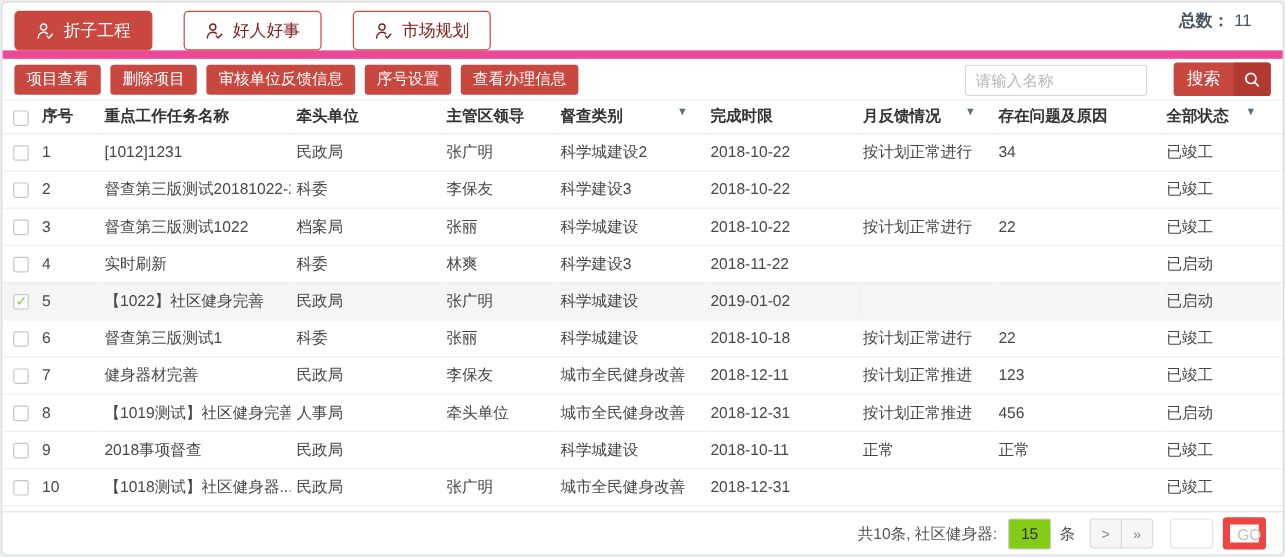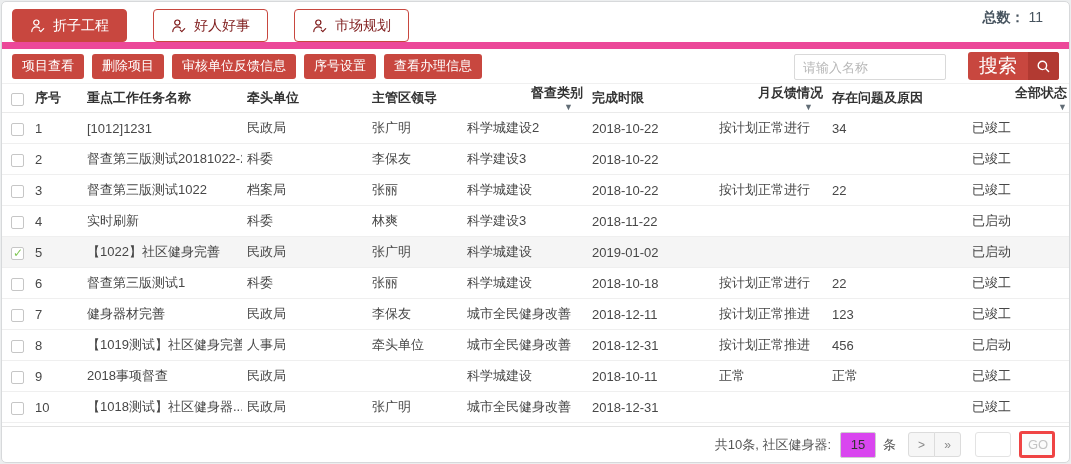--- a/index.html
+++ b/index.html
@@ -33,70 +33,70 @@
   .search-input {
     width:152px; height:26px; border:1px solid #d9d9d9; border-radius:2px;
     padding:0 8px; font-size:13px; color:#333; outline:none; font-family:inherit;
   }
   .search-input::placeholder { color:#b8b8b8; }
   .search-btn {
     display:flex; align-items:center; margin-left:22px; height:28px;
     background:#c8473f; border:none; border-radius:3px; overflow:hidden;
     color:#fff; padding:0; cursor:pointer; font-family:inherit;
   }
-  .search-btn .txt { padding:0 11px; font-size:19px; }
+  .search-btn .txt { padding:0 11px; font-size:14px; }
   .search-btn .mag { width:31px; height:28px; background:#b23a32; display:flex; align-items:center; justify-content:center; }
   
   .tablewrap { flex:1 1 auto; overflow:hidden; }
   table { border-collapse:collapse; table-layout:fixed; width:1069px; }
   th, td {
     text-align:left; font-size:13px; padding:0 4px 0 5px;
     white-space:nowrap; overflow:hidden; text-overflow:clip;
   }
   thead th { color:#333; font-weight:700; height:27px; border-bottom:1px solid #eaeaea; }
   tbody td { color:#474747; height:31px; border-bottom:1px solid #efefef; }
   tbody tr.checked-row { background:#f5f5f5; }
-  .th-flex { display:flex; align-items:flex-end;flex-direction:column; }
+  .th-flex { display:flex; align-items:flex-start; }
   .sort-arrow { margin-left:auto; margin-right:10px; color:#616c75; font-size:9px; cursor:pointer; }
   .sort-arrow.near { margin-left:14px; margin-right:0; }
   .cb {
     width:13px; height:13px; border:1px solid #c6c6c6; border-radius:2px;
     background:#fff; display:inline-block; position:relative; cursor:pointer; vertical-align:middle;
   }
   .cb.on::after {
     content:"\2713"; position:absolute; left:1px; top:-2px;
     color:#82c757; font-size:12px; font-weight:700;
   }
   th .cb, td .cb { margin-left:4px; }
   
   .footer {
     flex:none; height:36px; border-top:1px solid #e3e3e3;
     display:flex; align-items:center; justify-content:flex-end;
     padding-right:14px; font-size:13px; color:#555;
   }
   .pg-text { margin-right:9px; }
   .pg-size {
     width:36px; height:26px; border:1px solid #cfcfcf; border-radius:2px;
-    display:flex; align-items:center; justify-content:center; color:#333; background:#d946ef;
+    display:flex; align-items:center; justify-content:center; color:#333; background:#84cc16;
   }
   .pg-unit { margin:0 12px 0 7px; }
   .pg-btn {
     width:27px; height:25px; background:#f6f6f6; border:1px solid #dcdcdc;
     color:#8a8a8a; font-size:12px; display:flex; align-items:center; justify-content:center;
     cursor:pointer;
   }
   .pg-btn.first { border-radius:3px 0 0 3px; }
   .pg-btn.secnd { border-radius:0 3px 3px 0; margin-left:-1px; }
   .pg-input {
     width:36px; height:25px; border:1px solid #e3e3e3; border-radius:3px;
     margin-left:14px; outline:none; padding:0 4px; font-size:13px; font-family:inherit;
   }
   .pg-go {
     width:36px; height:27px; margin-left:8px; background:#fbfbfb;
-    border:3px solid #ef4444; border-radius:3px; color:#c3c3c3; font-size:13px;
+    border:6px solid #ef4444; border-radius:3px; color:#c3c3c3; font-size:13px;
     cursor:pointer; font-family:inherit;text-align:right;
   }
 </style>
 </head>
 <body>
 
 <div class="app">
 
   <div class="tabbar">
     <div class="tab active">

